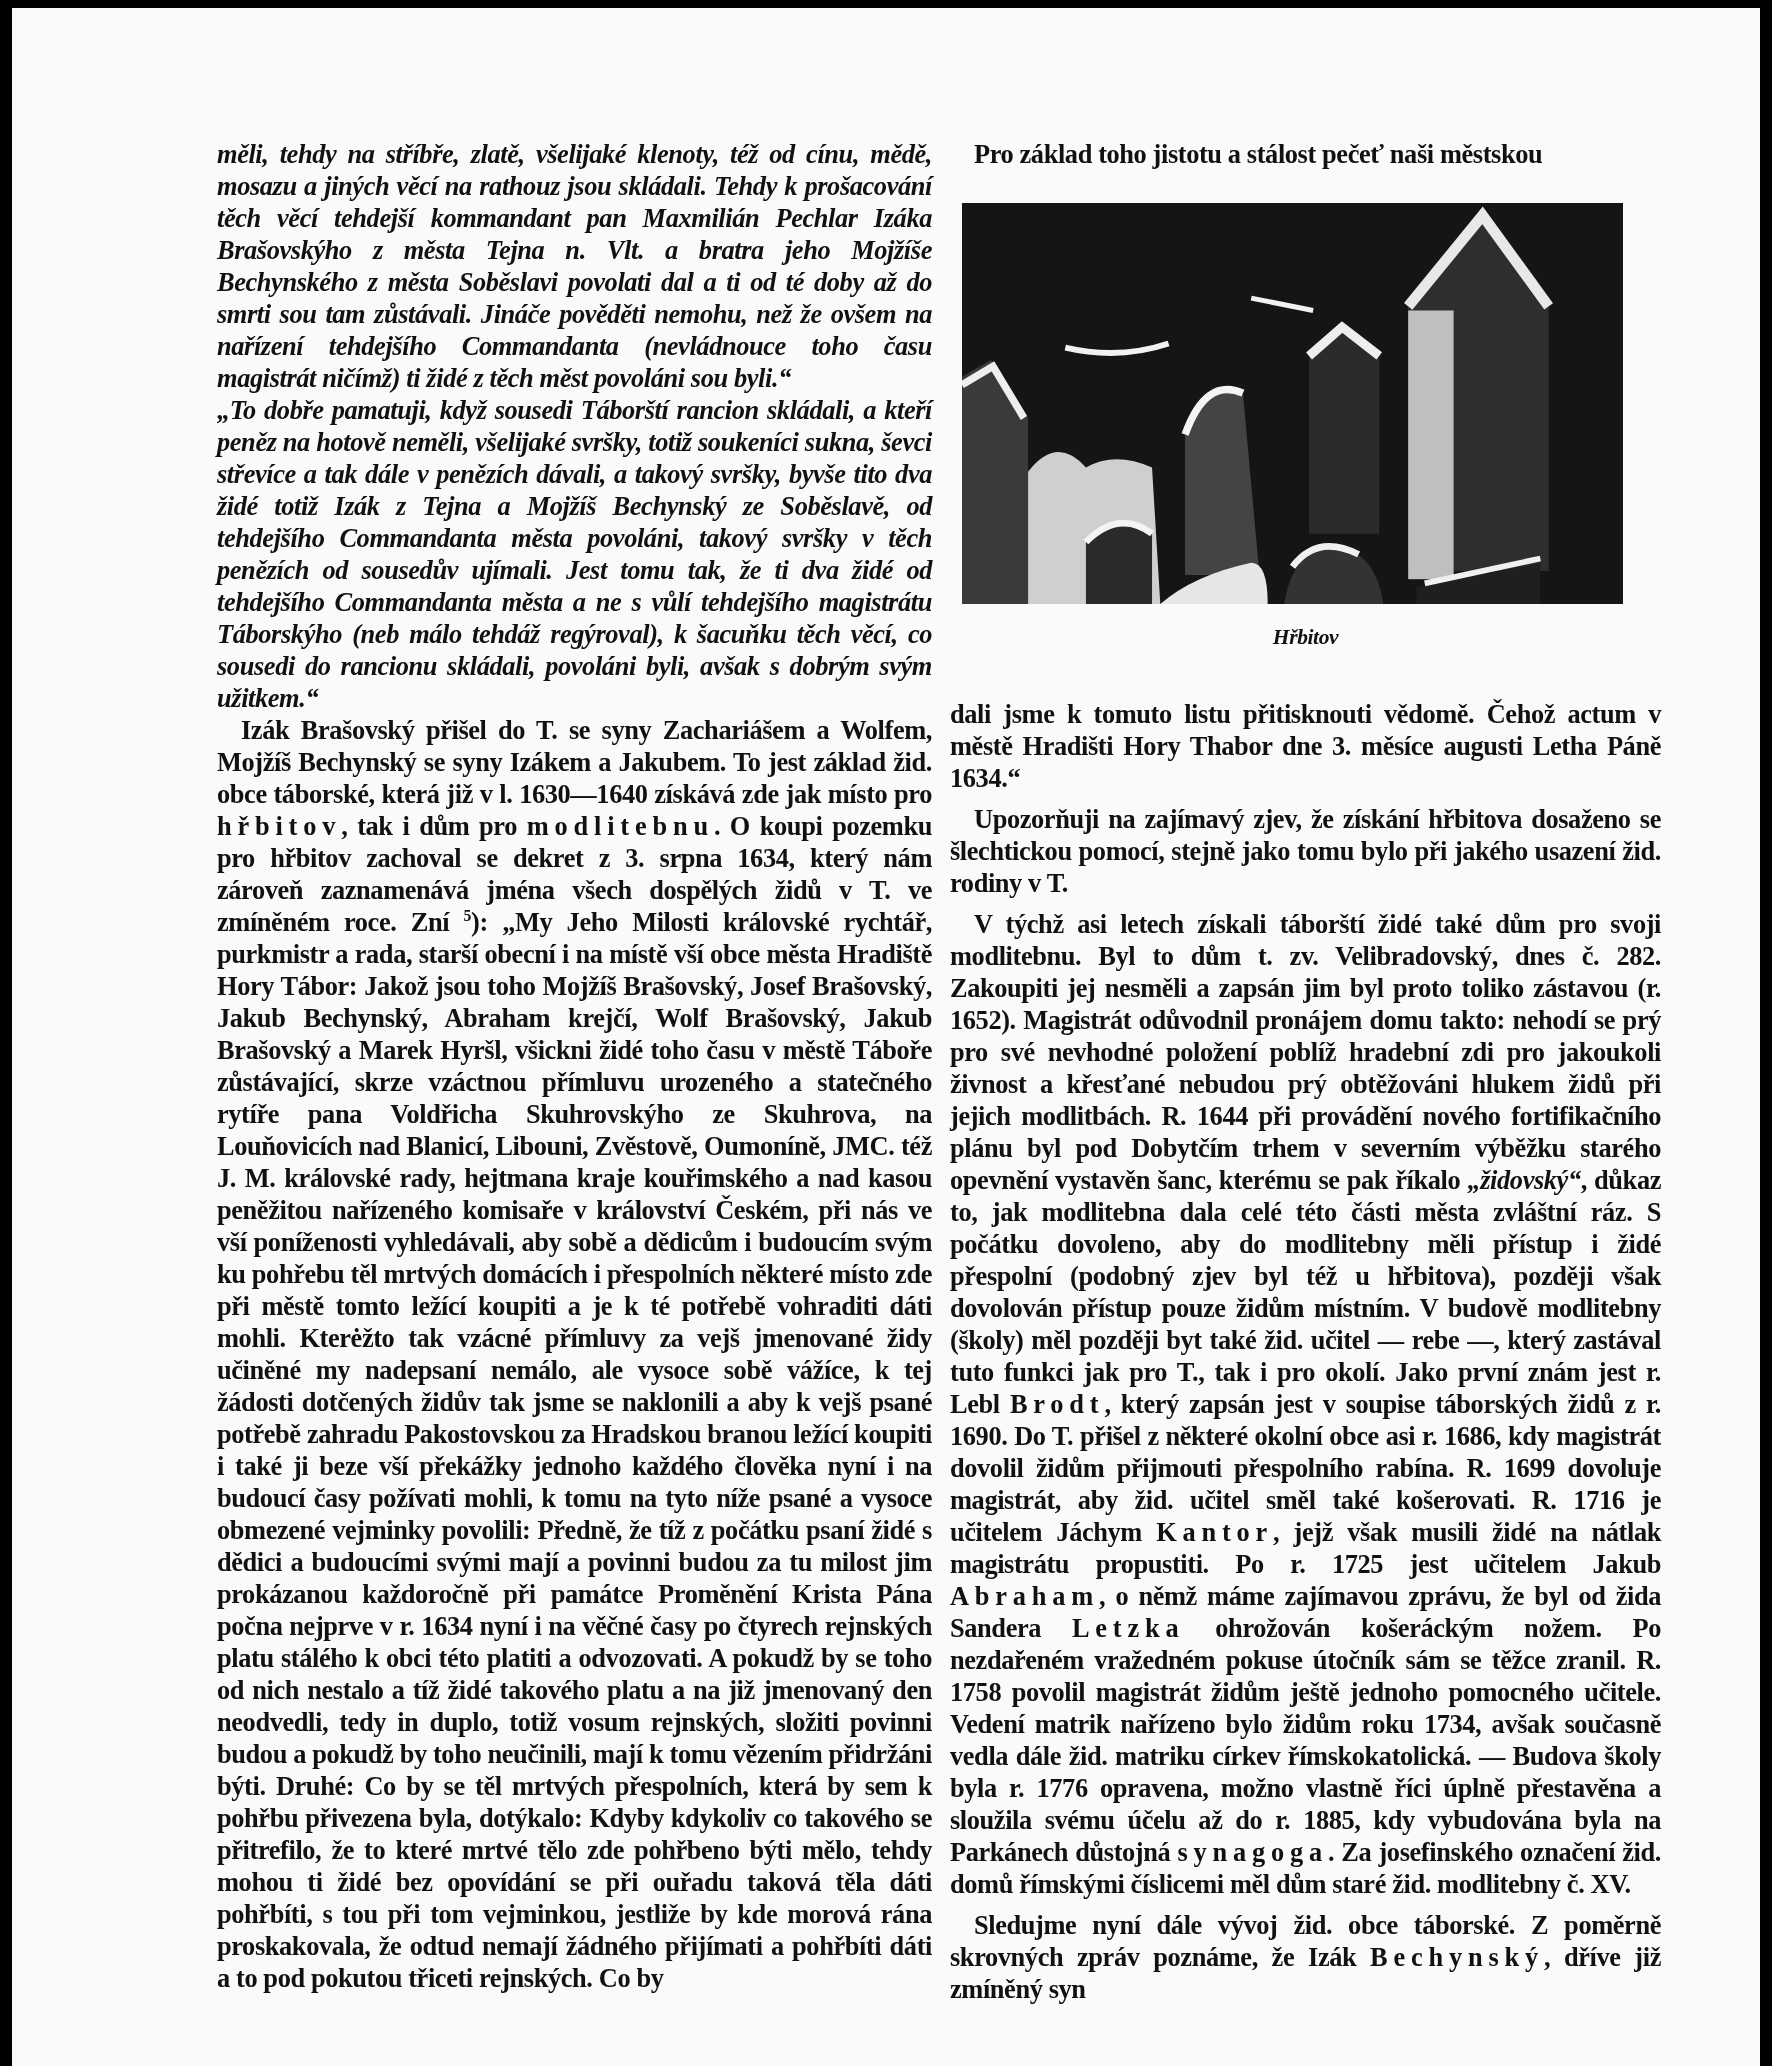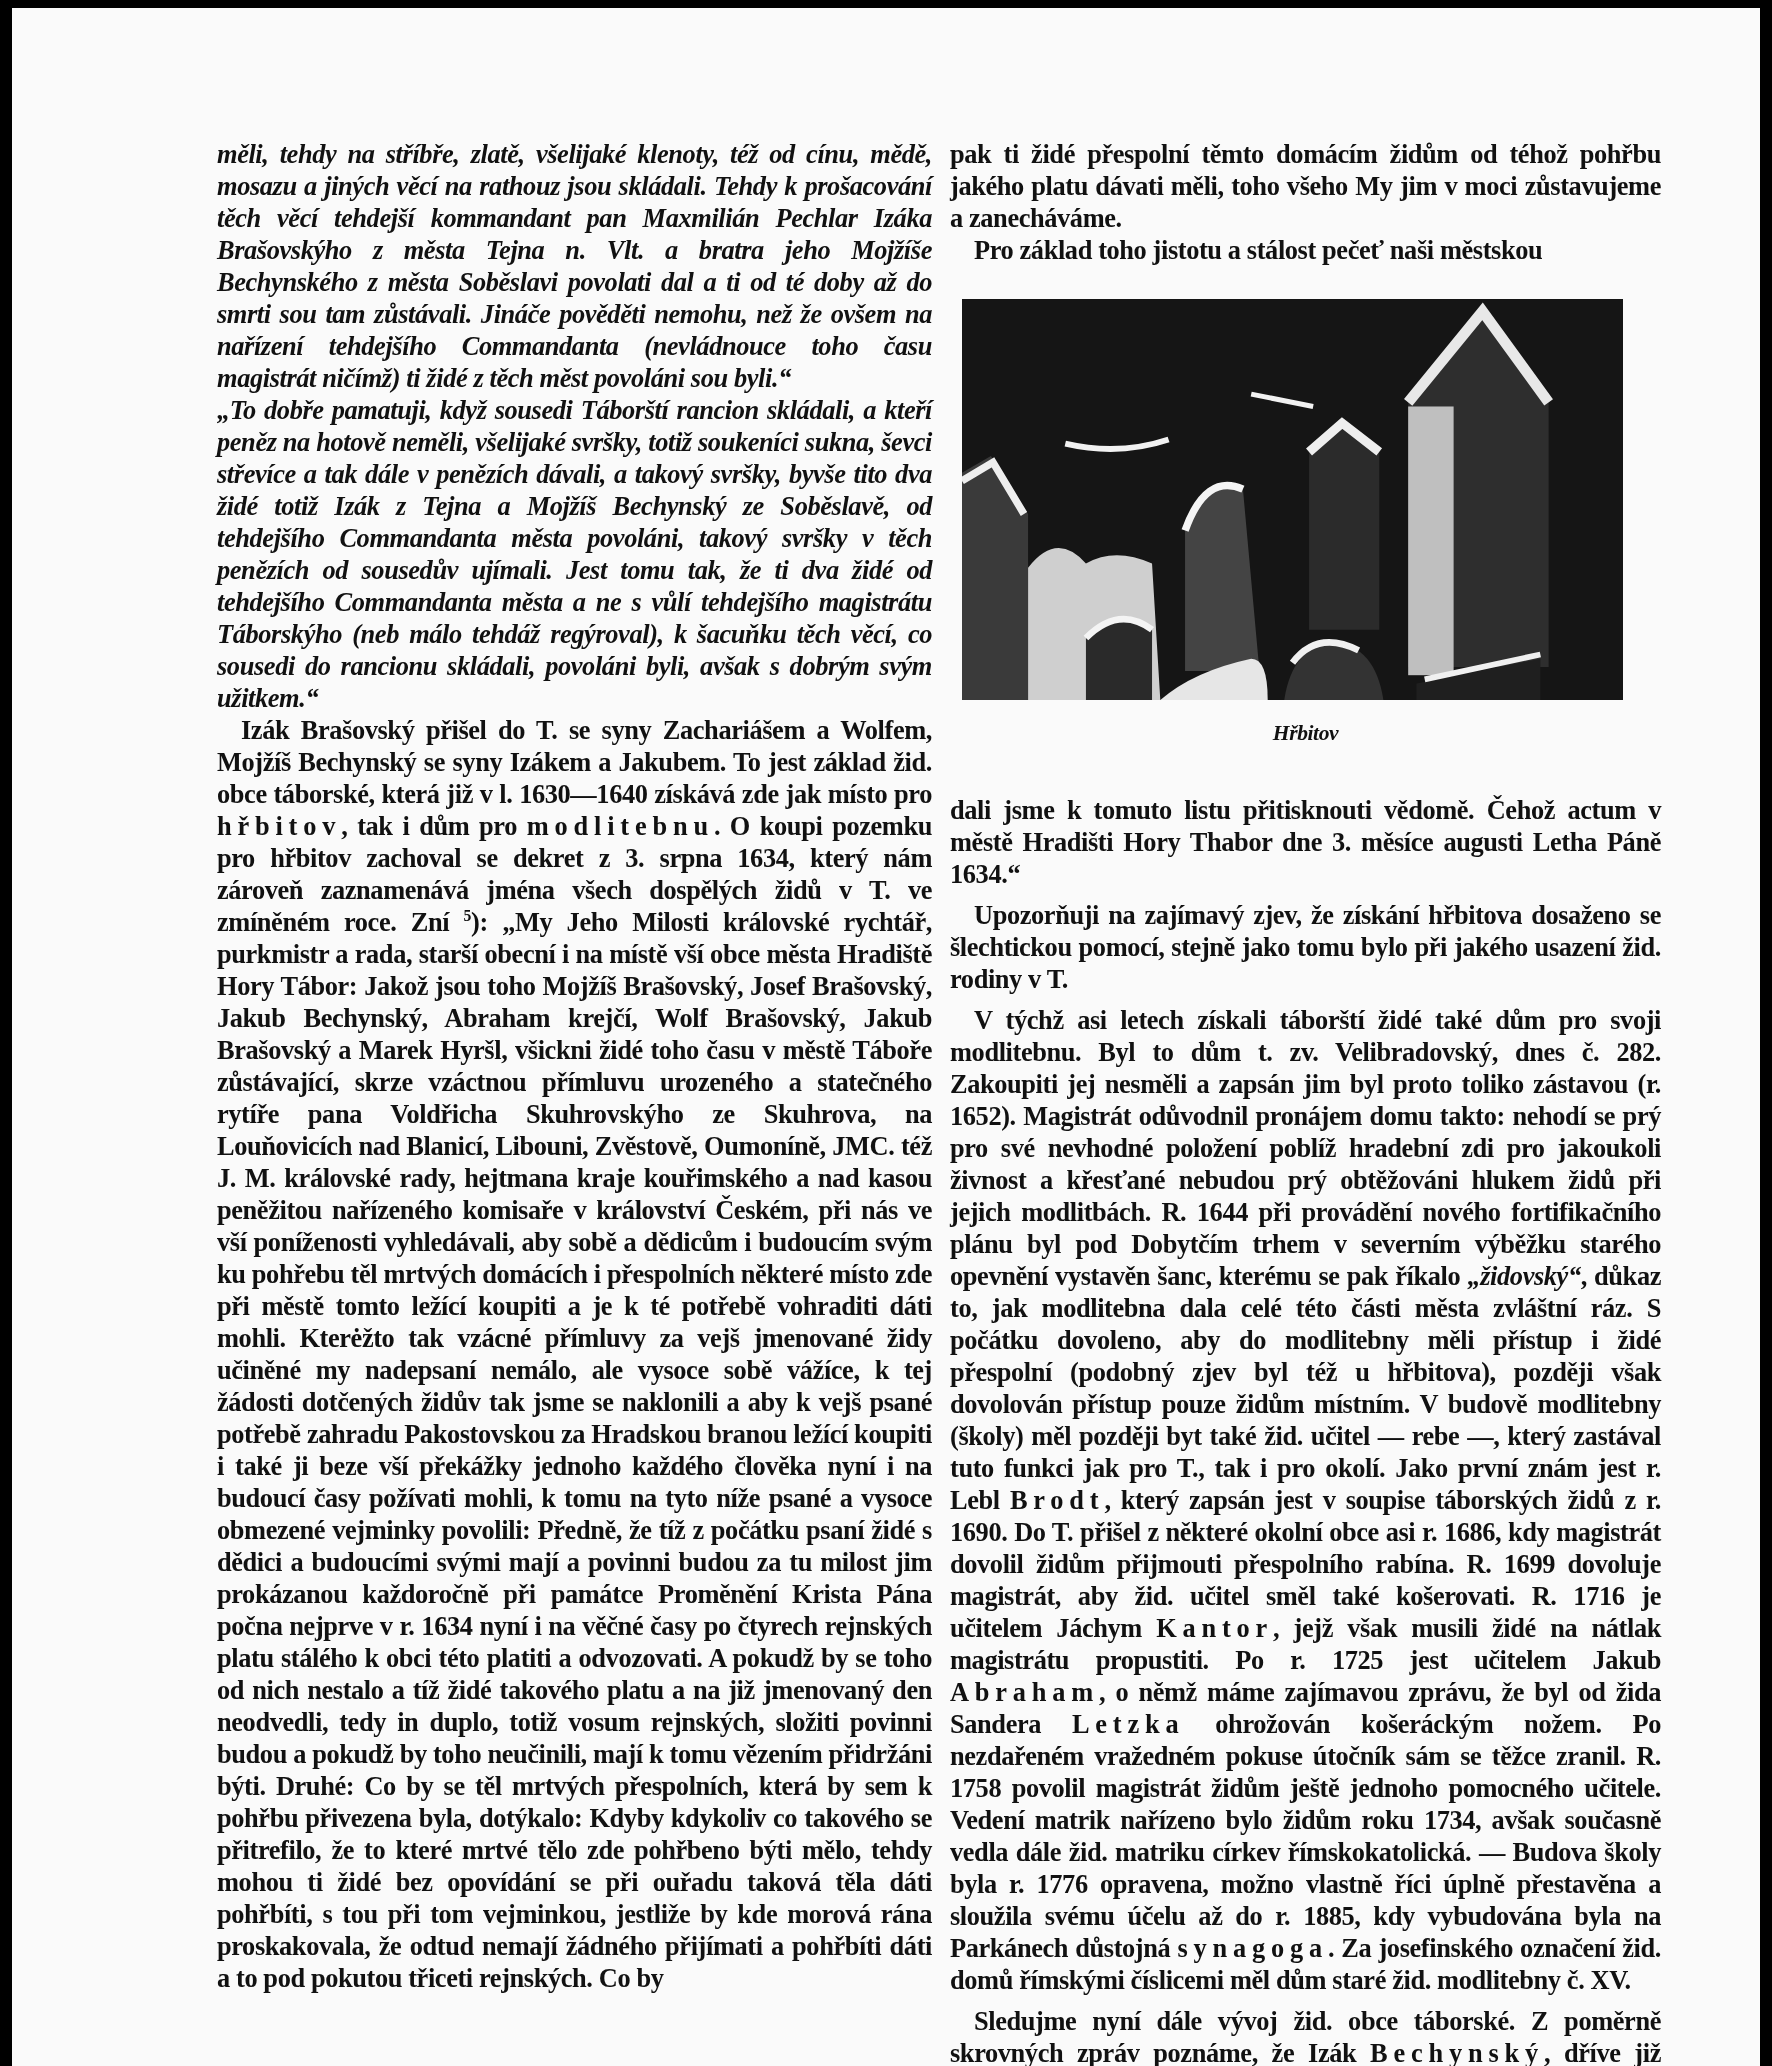--- a/index.html
+++ b/index.html
@@ -42,21 +42,20 @@
 
 <div class="page"></div>
 
 <div class="col col-left">
   <p class="italic">měli, tehdy na stříbře, zlatě, všelijaké klenoty, též od cínu, mědě, mosazu a jiných věcí na rathouz jsou skládali. Tehdy k prošacování těch věcí tehdejší kommandant pan Maxmilián Pechlar Izáka Brašovskýho z města Tejna n. Vlt. a bratra jeho Mojžíše Bechynského z města Soběslavi povolati dal a ti od té doby až do smrti sou tam zůstávali. Jináče pověděti nemohu, než že ovšem na nařízení tehdejšího Commandanta (nevládnouce toho času magistrát ničímž) ti židé z těch měst povoláni sou byli.“</p>
   <p class="italic">„To dobře pamatuji, když sousedi Táborští rancion skládali, a kteří peněz na hotově neměli, všelijaké svršky, totiž soukeníci sukna, ševci střevíce a tak dále v penězích dávali, a takový svršky, byvše tito dva židé totiž Izák z Tejna a Mojžíš Bechynský ze Soběslavě, od tehdejšího Commandanta města povoláni, takový svršky v těch penězích od sousedův ujímali. Jest tomu tak, že ti dva židé od tehdejšího Commandanta města a ne s vůlí tehdejšího magistrátu Táborskýho (neb málo tehdáž regýroval), k šacuňku těch věcí, co sousedi do rancionu skládali, povoláni byli, avšak s dobrým svým užitkem.“</p>
   <p class="indent"><span>Izák Brašovský přišel do T. se syny Zachariášem a Wolfem, Mojžíš Bechynský se syny Izákem a Jakubem. To jest základ žid. obce táborské, která již v l. 1630—1640 získává zde jak místo pro </span><span class="spaced">hřbitov</span><span>, tak i dům pro </span><span class="spaced">modlitebnu</span><span>. O koupi pozemku pro hřbitov zachoval se dekret z 3. srpna 1634, který nám zároveň zaznamenává jména všech dospělých židů v T. ve zmíněném roce. Zní</span> <span class="sup">5</span><span>): „My Jeho Milosti královské rychtář, purkmistr a rada, starší obecní i na místě vší obce města Hradiště Hory Tábor: Jakož jsou toho Mojžíš Brašovský, Josef Brašovský, Jakub Bechynský, Abraham krejčí, Wolf Brašovský, Jakub Brašovský a Marek Hyršl, všickni židé toho času v městě Táboře zůstávající, skrze vzáctnou přímluvu urozeného a statečného rytíře pana Voldřicha Skuhrovskýho ze Skuhrova, na Louňovicích nad Blanicí, Libouni, Zvěstově, Oumoníně, JMC. též J. M. královské rady, hejtmana kraje kouřimského a nad kasou peněžitou nařízeného komisaře v království Českém, při nás ve vší poníženosti vyhledávali, aby sobě a dědicům i budoucím svým ku pohřebu těl mrtvých domácích i přespolních některé místo zde při městě tomto ležící koupiti a je k té potřebě vohraditi dáti mohli. Kterėžto tak vzácné přímluvy za vejš jmenované židy učiněné my nadepsaní nemálo, ale vysoce sobě vážíce, k tej žádosti dotčených židův tak jsme se naklonili a aby k vejš psané potřebě zahradu Pakostovskou za Hradskou branou ležící koupiti i také ji beze vší překážky jednoho každého člověka nyní i na budoucí časy požívati mohli, k tomu na tyto níže psané a vysoce obmezené vejminky povolili: Předně, že tíž z počátku psaní židé s dědici a budoucími svými mají a povinni budou za tu milost jim prokázanou každoročně při památce Proměnění Krista Pána počna nejprve v r. 1634 nyní i na věčné časy po čtyrech rejnských platu stálého k obci této platiti a odvozovati. A pokudž by se toho od nich nestalo a tíž židé takového platu a na již jmenovaný den neodvedli, tedy in duplo, totiž vosum rejnských, složiti povinni budou a pokudž by toho neučinili, mají k tomu vězením přidržáni býti. Druhé: Co by se těl mrtvých přespolních, která by sem k pohřbu přivezena byla, dotýkalo: Kdyby kdykoliv co takového se přitrefilo, že to které mrtvé tělo zde pohřbeno býti mělo, tehdy mohou ti židé bez opovídání se při ouřadu taková těla dáti pohřbíti, s tou při tom vejminkou, jestliže by kde morová rána proskakovala, že odtud nemají žádného přijímati a pohřbíti dáti a to pod pokutou třiceti rejnských. Co by</span></p>
 </div>
 
 <div class="col col-right">
-  <p>pak ti židé přespolní těmto domácím židům od téhož pohřbu jakého platu dávati měli, toho všeho My jim v moci zůstavujeme a zanecháváme.</p>
   <p class="indent">Pro základ toho jistotu a stálost pečeť naši městskou</p>
   <div class="photo">
     <svg viewBox="0 0 1600 970" preserveAspectRatio="none">
       <rect x="0" y="0" width="1600" height="970" fill="#151515"></rect>
       <path d="M0 420 L70 380 L160 520 L160 970 L0 970 Z" fill="#3a3a3a"></path>
       <path d="M0 440 L75 395 L150 520" stroke="#eee" stroke-width="18" fill="none"></path>
       <path d="M160 650 Q230 560 300 640 Q370 600 460 640 L480 970 L160 970 Z" fill="#cfcfcf"></path>
       <path d="M300 820 Q380 740 460 800 L460 970 L300 970 Z" fill="#2a2a2a"></path>
       <path d="M300 820 Q380 740 460 800" stroke="#f4f4f4" stroke-width="16" fill="none"></path>
       <path d="M540 560 Q590 420 680 460 L720 900 L540 900 Z" fill="#444"></path>

